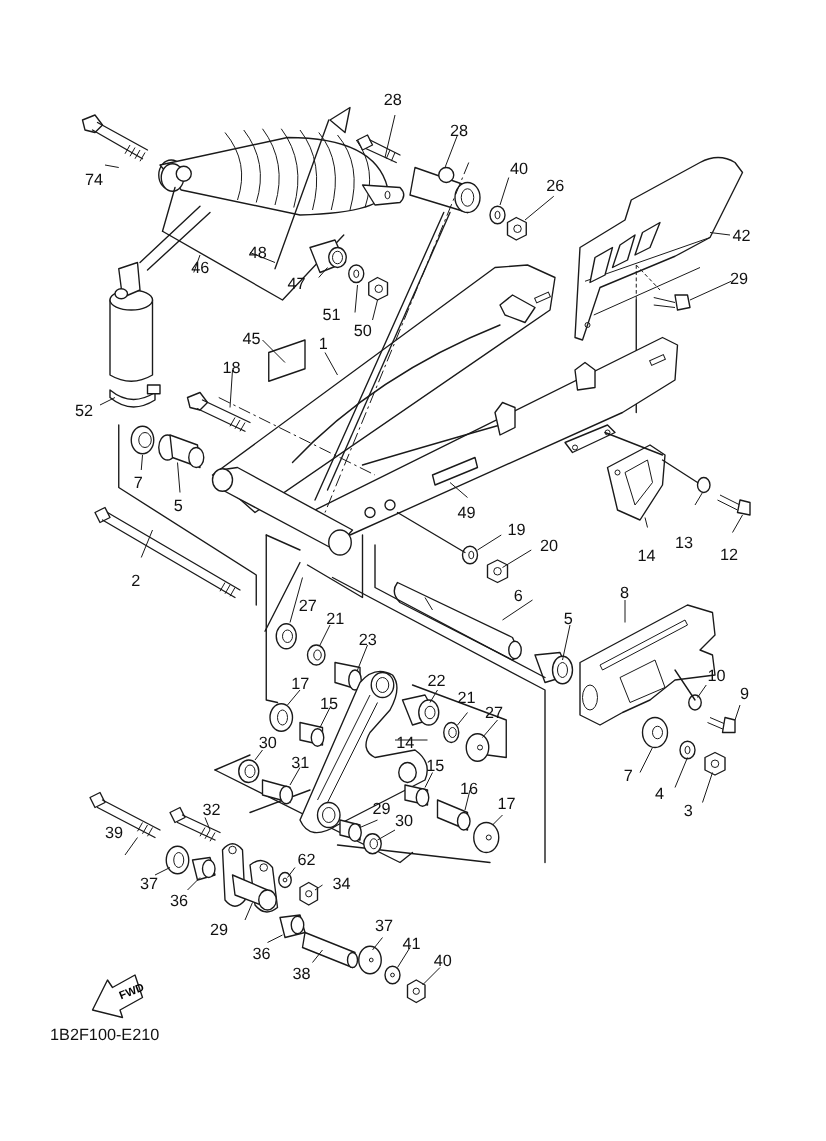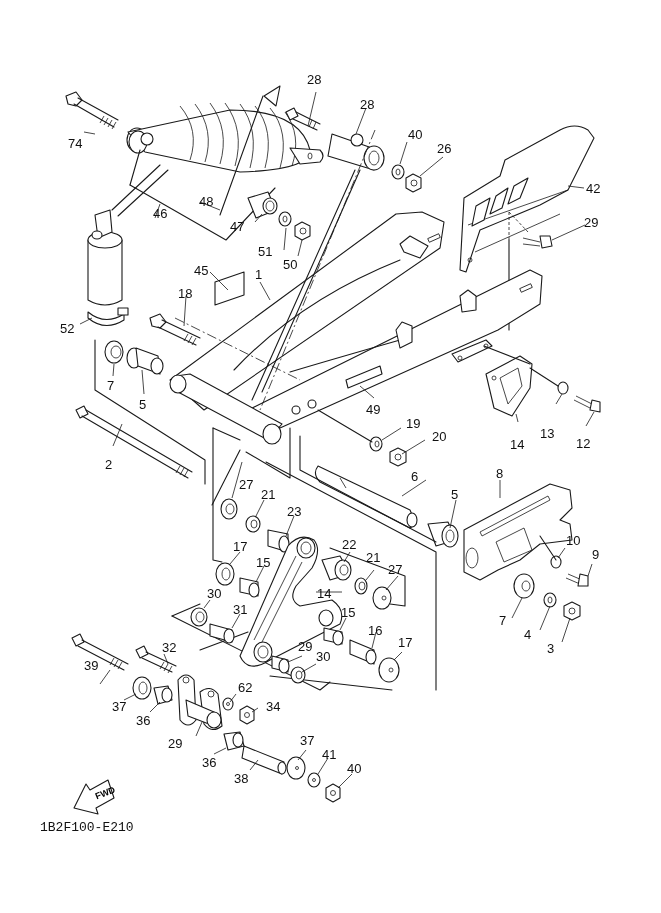--- a/index.html
+++ b/index.html
@@ -7,21 +7,21 @@
          font-family:"Liberation Sans", sans-serif; }
   #diagram { position:absolute; left:0; top:0; width:661px; height:913px; }
   .ln { fill:none; stroke:#1a1a1a; stroke-width:1.1; stroke-linecap:round; stroke-linejoin:round; }
   .lnf { fill:#ffffff; stroke:#1a1a1a; stroke-width:1.1; stroke-linejoin:round; }
   .thin { fill:none; stroke:#1a1a1a; stroke-width:0.8; }
   .dash { fill:none; stroke:#1a1a1a; stroke-width:0.8; stroke-dasharray:10 3 2 3; }
   .dot { fill:none; stroke:#1a1a1a; stroke-width:0.8; stroke-dasharray:3 2; }
   .lbl { position:absolute; font-size:13px; color:#111; line-height:1; white-space:nowrap;
          font-family:"Liberation Sans", sans-serif; }
   .code { position:absolute; left:40px; top:820px; font-size:13px; color:#111;
-          font-family:Liberation Mono, monospace; }
+          font-family:Liberation Sans, sans-serif; }
   .fwdtxt { position:absolute; left:95px; top:788px; font-size:9px; font-weight:bold;
             transform:rotate(-22deg); font-family:"Liberation Sans", sans-serif; }
 </style>
 </head>
 <body>
 
 <svg id="diagram" viewBox="0 0 661 913" xmlns="http://www.w3.org/2000/svg">
 
   <g>
 

